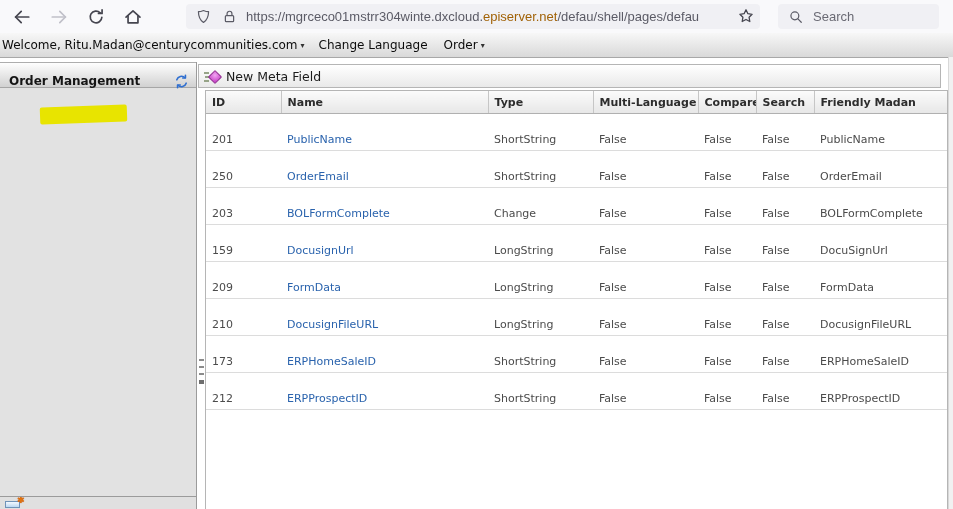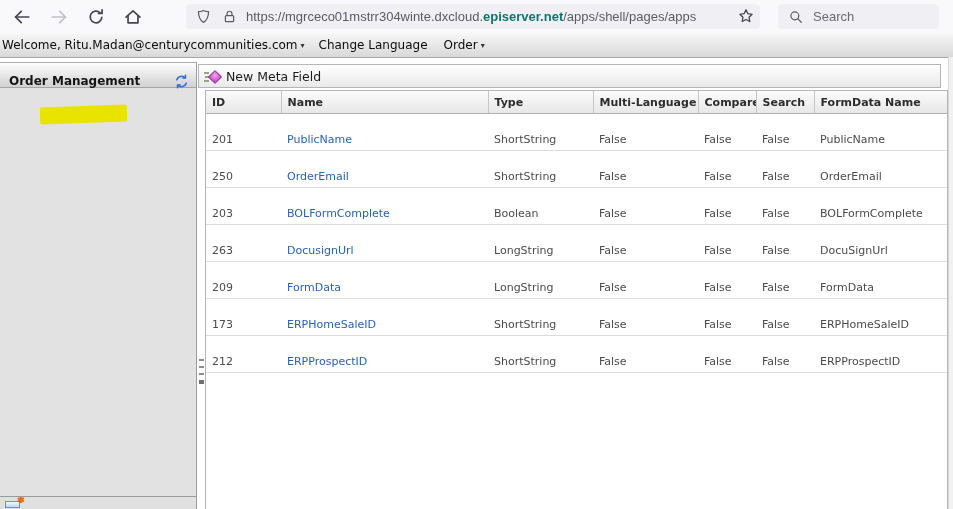--- a/index.html
+++ b/index.html
@@ -15,21 +15,21 @@
   .navbtn.disabled{color:#c0c0c9;}
   .url-bar{position:absolute;left:186px;top:4px;width:574px;height:25px;background:#f0f0f4;
            border-radius:4px;display:flex;align-items:center;}
   .url-bar .chip{display:inline-flex;color:#5b5b66;}
   .chip svg{width:15px;height:15px;}
   .shield{margin-left:10px;}
   .lock{margin-left:11px;}
   .url-text{margin-left:9px;font-family:"Liberation Sans",sans-serif;font-size:13px;
             white-space:nowrap;overflow:hidden;max-width:470px;}
   .url-dim{color:#5b5b66;}
-  .url-strong{color:#0f766e;font-weight:bold;}
+  .url-strong{color:#a16207;}
   .url-fade{position:absolute;right:26px;top:1px;bottom:1px;width:26px;
             background:linear-gradient(to right, rgba(240,240,244,0), #f0f0f4 85%);}
   .star-btn{position:absolute;right:6px;top:4px;display:inline-flex;color:#45454f;}
   .star-btn svg{width:16px;height:16px;}
   .search-bar{position:absolute;left:778px;top:4px;width:161px;height:25px;background:#f0f0f4;
               border-radius:4px;display:flex;align-items:center;}
   .search-bar .mag{display:inline-flex;margin-left:11px;color:#5b5b66;}
   .mag svg{width:14px;height:14px;}
   .search-bar input{border:none;background:transparent;outline:none;margin-left:8px;width:110px;
                     font-family:"Liberation Sans",sans-serif;font-size:13px;color:#3a3a42;}
@@ -140,21 +140,21 @@
         <svg viewBox="0 0 16 16" fill="none" stroke="currentColor" stroke-width="1.3" stroke-linejoin="round">
             <path d="M8 1.6c2 .9 3.8 1.3 5.4 1.3 0 5.9-2.4 9.4-5.4 11.5C5 12.3 2.6 8.8 2.6 2.9 4.2 2.9 6 2.5 8 1.6z"></path>
           </svg>
       </span>
       <span class="chip lock">
         <svg viewBox="0 0 16 16" fill="none" stroke="currentColor" stroke-width="1.3" stroke-linejoin="round">
             <rect x="3.6" y="7" width="8.8" height="6.4" rx="1"></rect>
             <path d="M5.4 7V5a2.6 2.6 0 0 1 5.2 0v2"></path>
           </svg>
       </span>
-      <span class="url-text"><span class="url-dim">https://mgrceco01mstrr304winte.dxcloud.</span><span class="url-strong">episerver.net</span><span class="url-dim">/apps/shell/pages/apps</span></span>
+      <span class="url-text"><span class="url-dim">https://mgrceco01mstrr304winte.dxcloud.</span><span class="url-strong">episerver.net</span><span class="url-dim">/defau/shell/pages/defau</span></span>
       <span class="url-fade"></span>
       <span class="star-btn">
         <svg viewBox="0 0 16 16" fill="none" stroke="currentColor" stroke-width="1.3" stroke-linejoin="round">
             <path d="M8 1.8 9.9 5.7l4.2.6-3 3 .7 4.2L8 11.5l-3.8 2 .7-4.2-3-3 4.2-.6z"></path>
           </svg>
       </span>
     </div>
 
     <div class="search-bar">
       <span class="mag">
@@ -226,21 +226,21 @@
         <col style="width:133px">
       </colgroup>
       <thead>
         <tr>
             <th>ID</th>
             <th>Name</th>
             <th>Type</th>
             <th>Multi-Language</th>
             <th>Compare</th>
             <th>Search</th>
-            <th>FormData Name</th>
+            <th>Friendly Madan</th>
           </tr>
       </thead>
       <tbody>
           <tr>
             <td>201</td>
             <td><a href="#">PublicName</a></td>
             <td>ShortString</td>
             <td>False</td>
             <td>False</td>
             <td>False</td>
@@ -251,45 +251,54 @@
             <td><a href="#">OrderEmail</a></td>
             <td>ShortString</td>
             <td>False</td>
             <td>False</td>
             <td>False</td>
             <td>OrderEmail</td>
           </tr>
           <tr>
             <td>203</td>
             <td><a href="#">BOLFormComplete</a></td>
-            <td>Boolean</td>
+            <td>Change</td>
             <td>False</td>
             <td>False</td>
             <td>False</td>
             <td>BOLFormComplete</td>
           </tr>
           <tr>
-            <td>263</td>
+            <td>159</td>
             <td><a href="#">DocusignUrl</a></td>
             <td>LongString</td>
             <td>False</td>
             <td>False</td>
             <td>False</td>
             <td>DocuSignUrl</td>
           </tr>
           <tr>
             <td>209</td>
             <td><a href="#">FormData</a></td>
             <td>LongString</td>
             <td>False</td>
             <td>False</td>
             <td>False</td>
             <td>FormData</td>
           </tr>
           <tr>
+            <td>210</td>
+            <td><a href="#">DocusignFileURL</a></td>
+            <td>LongString</td>
+            <td>False</td>
+            <td>False</td>
+            <td>False</td>
+            <td>DocusignFileURL</td>
+          </tr>
+          <tr>
             <td>173</td>
             <td><a href="#">ERPHomeSaleID</a></td>
             <td>ShortString</td>
             <td>False</td>
             <td>False</td>
             <td>False</td>
             <td>ERPHomeSaleID</td>
           </tr>
           <tr>
             <td>212</td>

